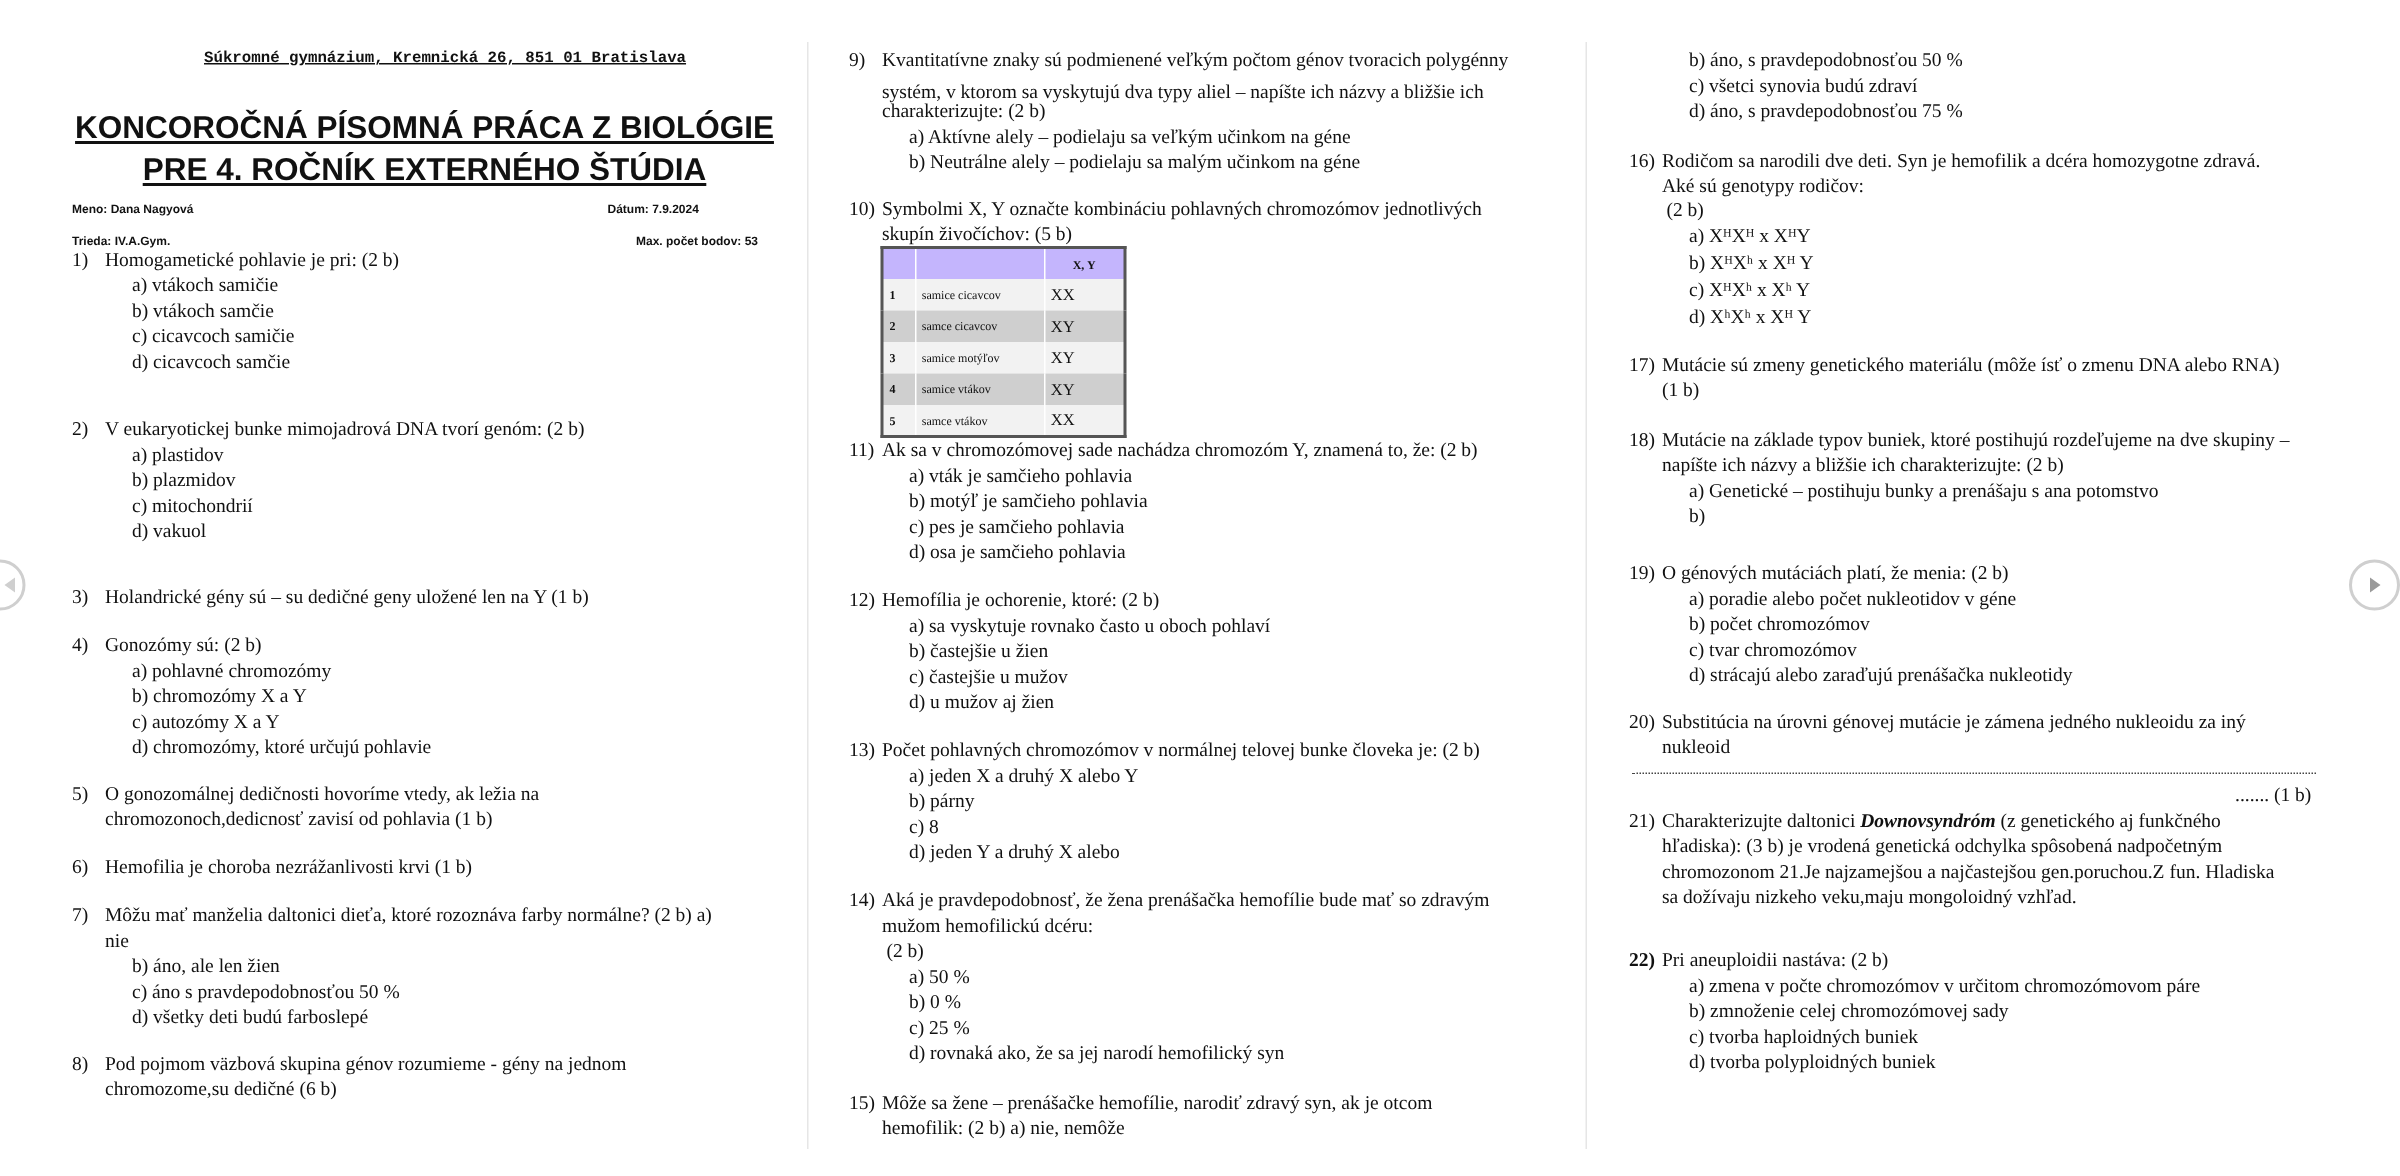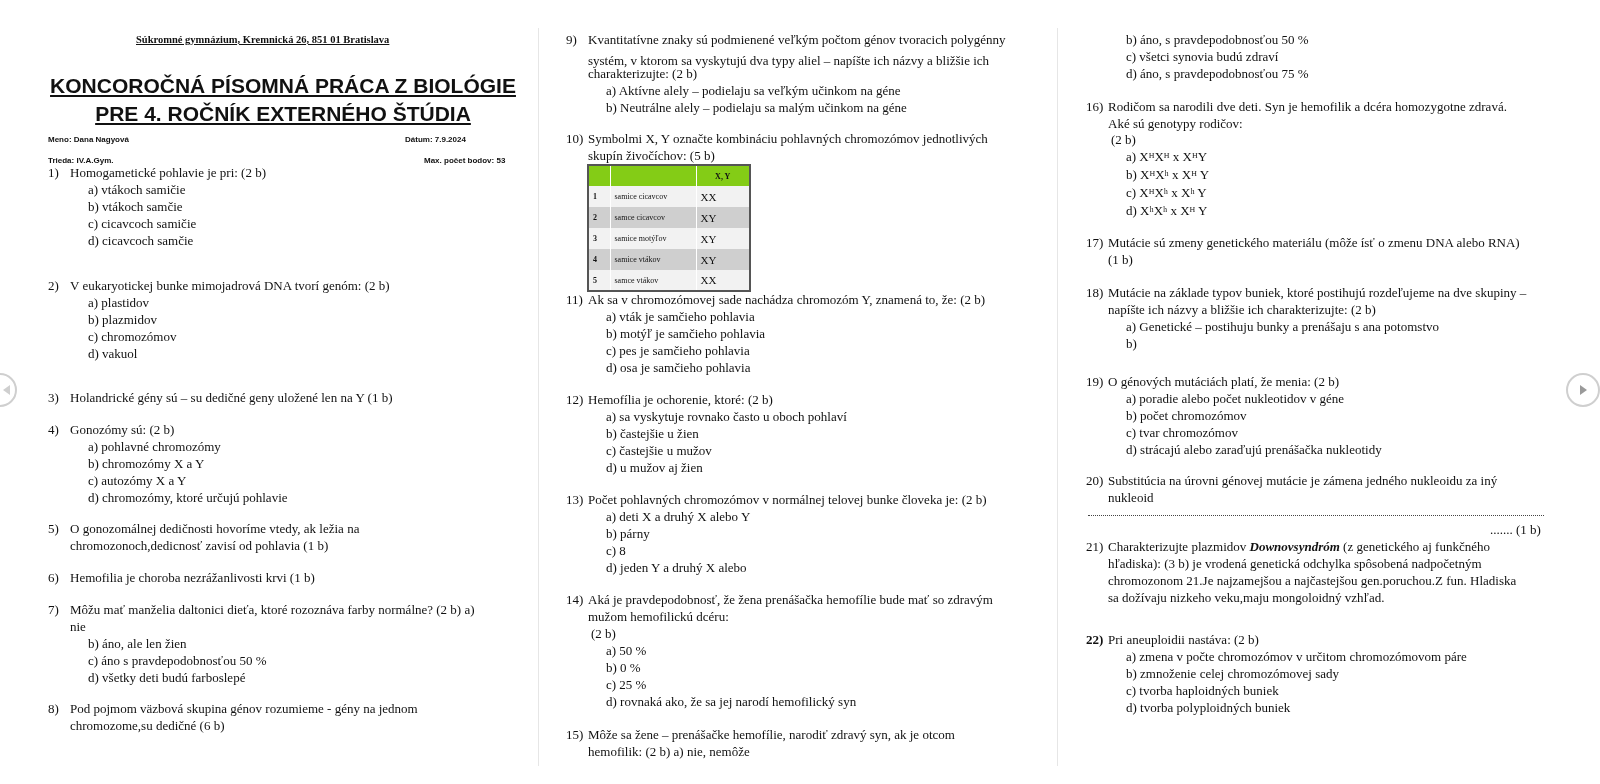--- a/index.html
+++ b/index.html
@@ -17,33 +17,33 @@
 
   .divider { position: absolute; top: 28px; height: 738px; width: 1px; background: #e6e6e6; }
 
   .col { position: absolute; top: 0; }
   .col1 { left: 48px; width: 470px; }
   .col2 { left: 566px; width: 480px; }
   .col3 { left: 1086px; width: 470px; }
 
   .line { position: absolute; font-size: 13px; line-height: 17px; white-space: nowrap; }
 
-  .school { font-family: Liberation Serif, serif; font-weight: bold; font-size: 10.5px; text-decoration: underline; left: 88px; top: 31px; }
+  .school { font-family: Liberation Mono, monospace; font-weight: bold; font-size: 10.5px; text-decoration: underline; left: 88px; top: 31px; }
   .title { font-family: "Liberation Sans", sans-serif; font-weight: bold; font-size: 21px; line-height: 27px; text-decoration: underline; text-align: center; width: 470px; left: 0; }
   .meta { font-family: "Liberation Sans", sans-serif; font-weight: bold; font-size: 8px; }
 
   .q-num { position: absolute; left: 0; }
   .q-text { position: absolute; left: 22px; }
   .opt { left: 40px; }
 
   .tbl { position: absolute; left: 587px; top: 164px; width: 164px; border: 2px solid #555; border-collapse: collapse; font-size: 8px; }
   .tbl td { height: 21px; padding: 0 4px; border-right: 1px solid #fff; }
   .tbl tr:nth-child(odd) td { background: #cfcfcf; }
   .tbl tr:nth-child(even) td { background: #f2f2f2; }
-  .tbl tr:first-child td { background: #84cc16; font-weight: bold; }
+  .tbl tr:first-child td { background: #c4b5fd; font-weight: bold; }
   .tbl td.c1 { width: 22px; font-weight: bold; }
   .tbl td.c2 { width: 86px; }
   .tbl td.c3 { font-size: 11px; }
 
   .dots { position: absolute; left: 1088px; top: 515px; width: 456px; border-top: 1px dotted #444; height: 1px; }
 </style>
 </head>
 <body>
 
 <div class="nav-arrow left">
@@ -76,21 +76,21 @@
     <div class="line opt" style="top:198px">b) vtákoch samčie</div>
     <div class="line opt" style="top:215px">c) cicavcoch samičie</div>
     <div class="line opt" style="top:232px">d) cicavcoch samčie</div>
   </div>
 
   <div>
     <div class="line q-num" style="top:277px">2)</div>
     <div class="line q-text" style="top:277px">V eukaryotickej bunke mimojadrová DNA tvorí genóm: (2 b)</div>
     <div class="line opt" style="top:294px">a) plastidov</div>
     <div class="line opt" style="top:311px">b) plazmidov</div>
-    <div class="line opt" style="top:328px">c) chromozómov</div>
+    <div class="line opt" style="top:328px">c) mitochondrií</div>
     <div class="line opt" style="top:345px">d) vakuol</div>
   </div>
 
   <div>
     <div class="line q-num" style="top:389px">3)</div>
     <div class="line q-text" style="top:389px">Holandrické gény sú – su dedičné geny uložené len na Y (1 b)</div>
   </div>
 
   <div>
     <div class="line q-num" style="top:421px">4)</div>
@@ -159,21 +159,21 @@
     <div class="line q-text" style="top:391px">Hemofília je ochorenie, ktoré: (2 b)</div>
     <div class="line opt" style="top:408px">a) sa vyskytuje rovnako často u oboch pohlaví</div>
     <div class="line opt" style="top:425px">b) častejšie u žien</div>
     <div class="line opt" style="top:442px">c) častejšie u mužov</div>
     <div class="line opt" style="top:459px">d) u mužov aj žien</div>
   </div>
 
   <div>
     <div class="line q-num" style="top:491px">13)</div>
     <div class="line q-text" style="top:491px">Počet pohlavných chromozómov v normálnej telovej bunke človeka je: (2 b)</div>
-    <div class="line opt" style="top:508px">a) deti X a druhý X alebo Y</div>
+    <div class="line opt" style="top:508px">a) jeden X a druhý X alebo Y</div>
     <div class="line opt" style="top:525px">b) párny</div>
     <div class="line opt" style="top:542px">c) 8</div>
     <div class="line opt" style="top:559px">d) jeden Y a druhý X alebo</div>
   </div>
 
   <div>
     <div class="line q-num" style="top:591px">14)</div>
     <div class="line q-text" style="top:591px">Aká je pravdepodobnosť, že žena prenášačka hemofílie bude mať so zdravým</div>
     <div class="line q-text" style="top:608px">mužom hemofilickú dcéru:</div>
     <div class="line" style="left:25px;top:625px">(2 b)</div>
@@ -269,21 +269,21 @@
 
   <div>
     <div class="line q-num" style="top:472px">20)</div>
     <div class="line q-text" style="top:472px">Substitúcia na úrovni génovej mutácie je zámena jedného nukleoidu za iný</div>
     <div class="line q-text" style="top:489px">nukleoid</div>
     <div class="line" style="left:404px;top:521px">....... (1 b)</div>
   </div>
 
   <div>
     <div class="line q-num" style="top:538px">21)</div>
-    <div class="line q-text" style="top:538px"><span>Charakterizujte plazmidov </span><b><i>Downovsyndróm</i></b><span> (z genetického aj funkčného</span></div>
+    <div class="line q-text" style="top:538px"><span>Charakterizujte daltonici </span><b><i>Downovsyndróm</i></b><span> (z genetického aj funkčného</span></div>
     <div class="line q-text" style="top:555px">hľadiska): (3 b) je vrodená genetická odchylka spôsobená nadpočetným</div>
     <div class="line q-text" style="top:572px">chromozonom 21.Je najzamejšou a najčastejšou gen.poruchou.Z fun. Hladiska</div>
     <div class="line q-text" style="top:589px">sa dožívaju nizkeho veku,maju mongoloidný vzhľad.</div>
   </div>
 
   <div>
     <div class="line q-num" style="top:631px;font-weight:bold">22)</div>
     <div class="line q-text" style="top:631px">Pri aneuploidii nastáva: (2 b)</div>
     <div class="line opt" style="top:648px">a) zmena v počte chromozómov v určitom chromozómovom páre</div>
     <div class="line opt" style="top:665px">b) zmnoženie celej chromozómovej sady</div>

